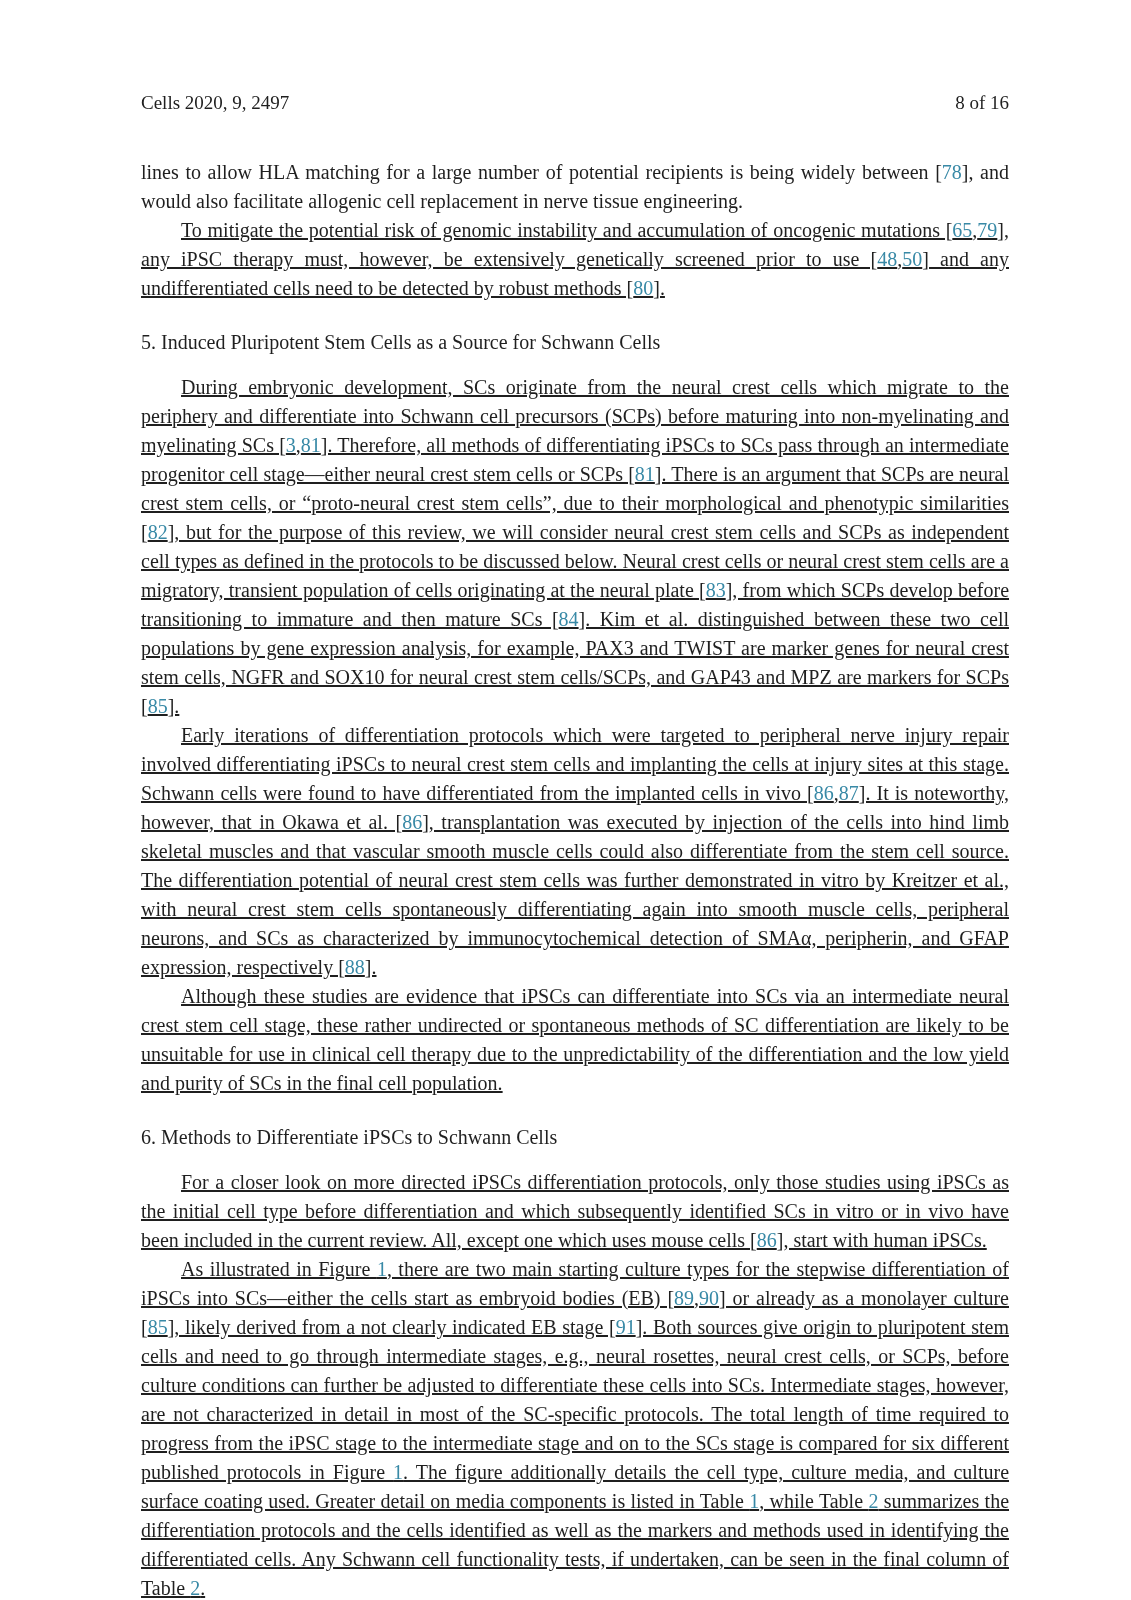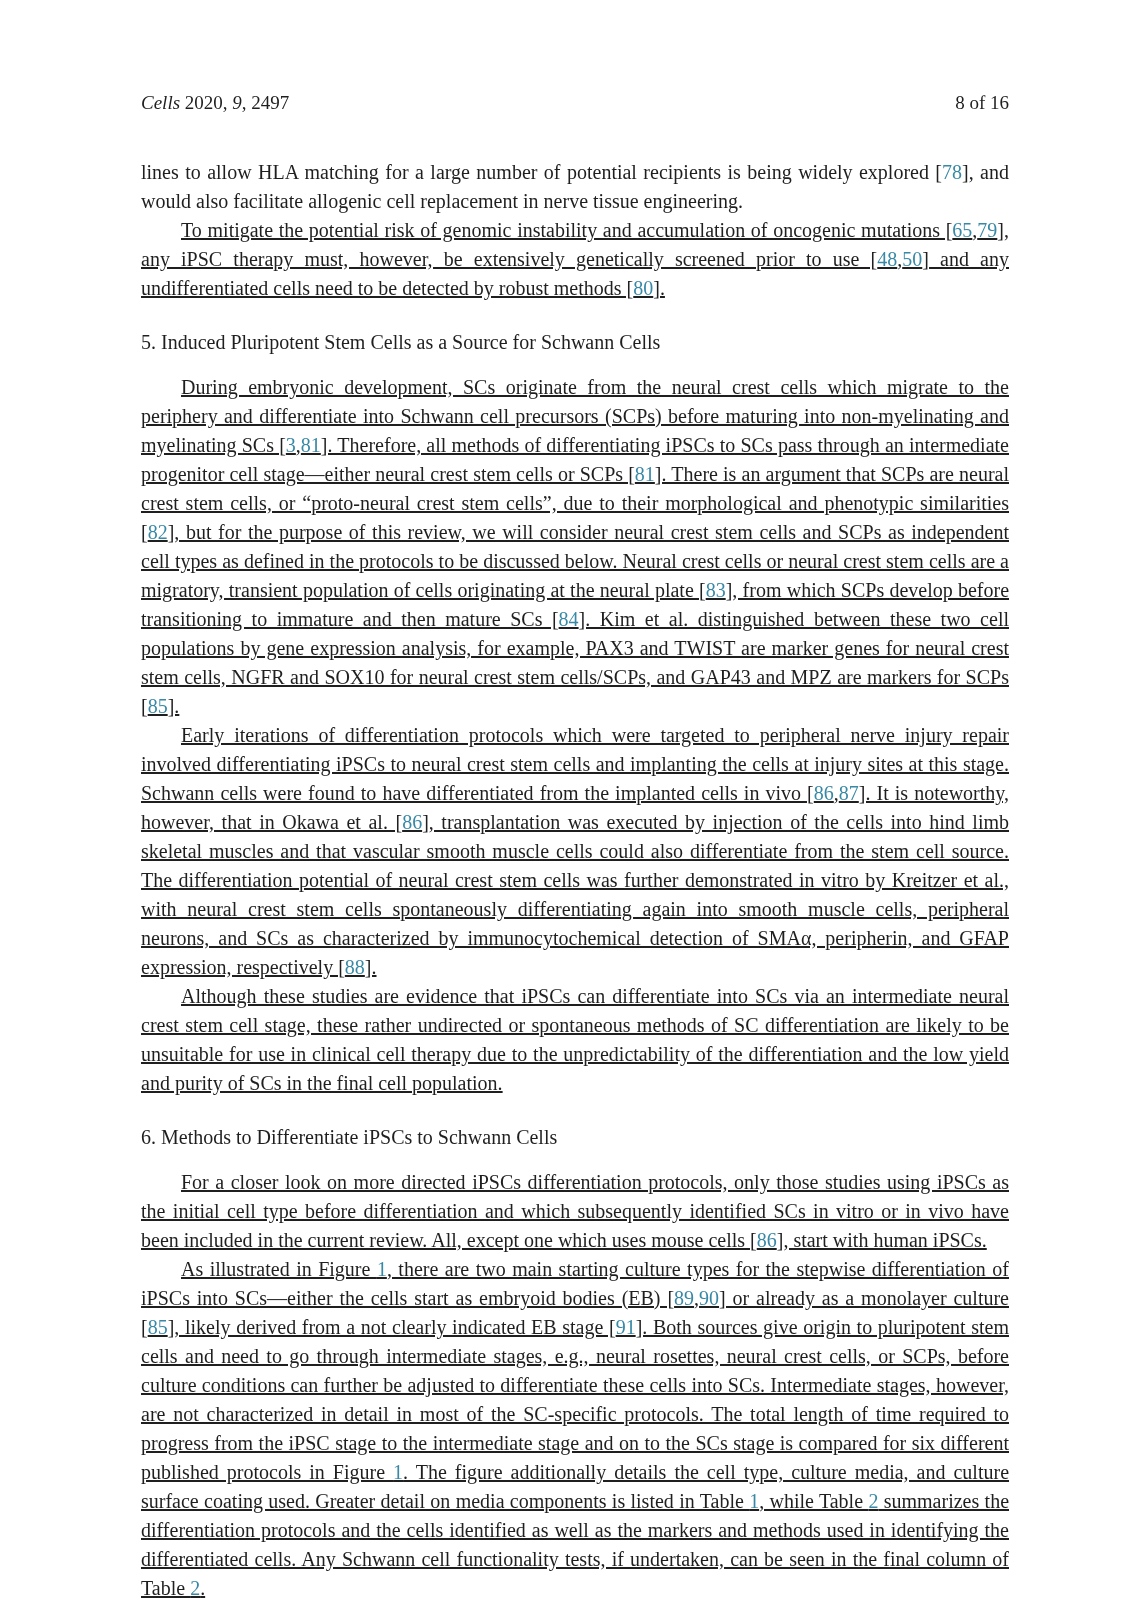--- a/index.html
+++ b/index.html
@@ -18,21 +18,21 @@
     font-family: "Liberation Serif", "DejaVu Serif", serif;
     color: #1f1f1f;
   }
   .running-head {
     display: flex;
     justify-content: space-between;
     align-items: baseline;
     font-size: 19px;
     margin-bottom: 44px;
   }
-  .it { font-style: italic; }
+  .it { }
   .bold { font-weight: normal; }
   p.body-par {
     margin: 0;
     font-size: 20px;
     line-height: 29px;
     text-align: justify;
     text-justify: inter-word;
   }
   p.indent { text-indent: 40px; text-decoration: underline; }
   h2.section-heading {
@@ -49,21 +49,21 @@
 
 <div class="page">
 
   <div class="running-head">
     <div>
       <span class="it">Cells</span><span class="bold"> 2020</span><span>, </span><span class="it">9</span><span>, 2497</span>
     </div>
     <div>8 of 16</div>
   </div>
 
-  <p class="body-par"><span>lines to allow HLA matching for a large number of potential recipients is being widely explored [</span><span class="cite">78</span><span>], and would also facilitate allogenic cell replacement in nerve tissue engineering.</span></p>
+  <p class="body-par"><span>lines to allow HLA matching for a large number of potential recipients is being widely between [</span><span class="cite">78</span><span>], and would also facilitate allogenic cell replacement in nerve tissue engineering.</span></p>
   <p class="body-par indent"><span>To mitigate the potential risk of genomic instability and accumulation of oncogenic mutations [</span><span class="cite">65</span><span>,</span><span class="cite">79</span><span>], any iPSC therapy must, however, be extensively genetically screened prior to use [</span><span class="cite">48</span><span>,</span><span class="cite">50</span><span>] and any undifferentiated cells need to be detected by robust methods [</span><span class="cite">80</span><span>].</span></p>
 
   <h2 class="section-heading">5. Induced Pluripotent Stem Cells as a Source for Schwann Cells</h2>
 
   <p class="body-par indent"><span>During embryonic development, SCs originate from the neural crest cells which migrate to the periphery and differentiate into Schwann cell precursors (SCPs) before maturing into non-myelinating and myelinating SCs [</span><span class="cite">3</span><span>,</span><span class="cite">81</span><span>].  Therefore, all methods of differentiating iPSCs to SCs pass through an intermediate progenitor cell stage—either neural crest stem cells or SCPs [</span><span class="cite">81</span><span>].  There is an argument that SCPs are neural crest stem cells, or “proto-neural crest stem cells”, due to their morphological and phenotypic similarities [</span><span class="cite">82</span><span>], but for the purpose of this review, we will consider neural crest stem cells and SCPs as independent cell types as defined in the protocols to be discussed below.  Neural crest cells or neural crest stem cells are a migratory, transient population of cells originating at the neural plate [</span><span class="cite">83</span><span>], from which SCPs develop before transitioning to immature and then mature SCs [</span><span class="cite">84</span><span>]. Kim et al.  distinguished between these two cell populations by gene expression analysis, for example, PAX3 and TWIST are marker genes for neural crest stem cells, NGFR and SOX10 for neural crest stem cells/SCPs, and GAP43 and MPZ are markers for SCPs [</span><span class="cite">85</span><span>].</span></p>
   <p class="body-par indent"><span>Early iterations of differentiation protocols which were targeted to peripheral nerve injury repair involved differentiating iPSCs to neural crest stem cells and implanting the cells at injury sites at this stage.  Schwann cells were found to have differentiated from the implanted cells in vivo [</span><span class="cite">86</span><span>,</span><span class="cite">87</span><span>].  It is noteworthy, however, that in Okawa et al. [</span><span class="cite">86</span><span>], transplantation was executed by injection of the cells into hind limb skeletal muscles and that vascular smooth muscle cells could also differentiate from the stem cell source.  The differentiation potential of neural crest stem cells was further demonstrated in vitro by Kreitzer et al., with neural crest stem cells spontaneously differentiating again into smooth muscle cells, peripheral neurons, and SCs as characterized by immunocytochemical detection of SMAα, peripherin, and GFAP expression, respectively [</span><span class="cite">88</span><span>].</span></p>
   <p class="body-par indent"><span>Although these studies are evidence that iPSCs can differentiate into SCs via an intermediate neural crest stem cell stage, these rather undirected or spontaneous methods of SC differentiation are likely to be unsuitable for use in clinical cell therapy due to the unpredictability of the differentiation and the low yield and purity of SCs in the final cell population.</span></p>
 
   <h2 class="section-heading">6. Methods to Differentiate iPSCs to Schwann Cells</h2>
 

